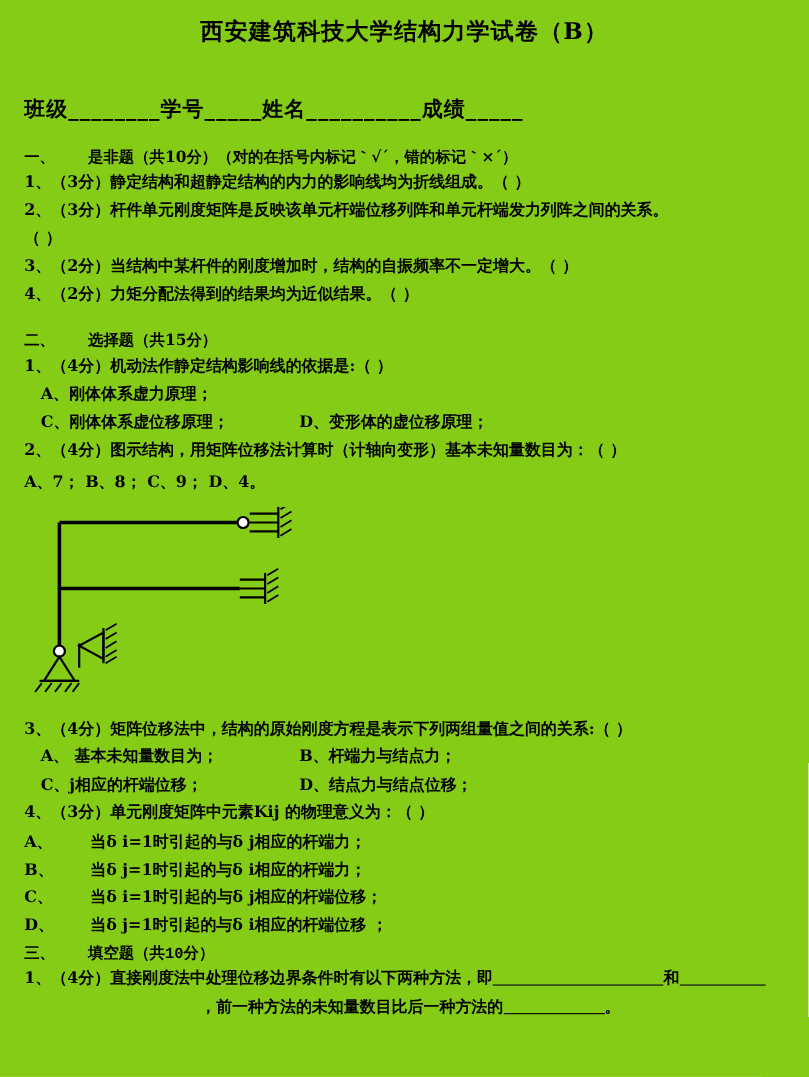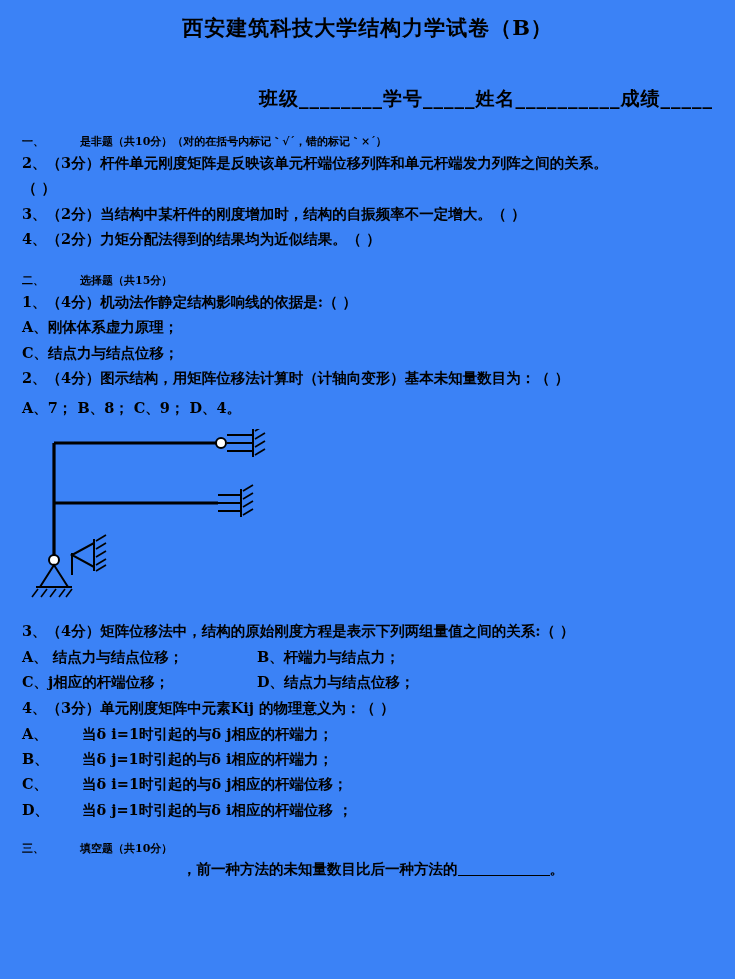--- a/index.html
+++ b/index.html
@@ -9,44 +9,44 @@
   }
   body {
     font-family: "Liberation Serif", "DejaVu Serif", serif;
     color: #000000;
   }
   .page {
     position: relative;
     width: 735px;
     height: 979px;
     overflow: hidden;
-    background: #3b82f6;
+    background: #84cc16;
     box-sizing: border-box;
     padding: 0 22px;
   }
   .doc-title {
     text-align: center;
     font-weight: bold;
     font-size: 21px;
     letter-spacing: 1px;
     margin-top: 14px;
     margin-bottom: 0;
     font-family: "DejaVu Serif", "Liberation Serif", serif;
   }
   .info-line {
-    text-align: right;
+    text-align: left;
     font-weight: bold;
     font-size: 19px;
     margin-top: 44px;
     letter-spacing: 1px;
     font-family: "DejaVu Serif", "Liberation Serif", serif;
   }
   .section-head {
     font-weight: bold;
-    font-size: 11px;
+    font-size: 14px;
     margin-top: 22px;
     margin-bottom: 2px;
     font-family: "DejaVu Serif", "Liberation Serif", serif;
   }
   .section-head .num {
     display: inline-block;
     min-width: 58px;
   }
   .q {
     font-weight: bold;
@@ -59,21 +59,21 @@
     margin-top: 0;
   }
   .opt-row {
     font-weight: bold;
     font-size: 14.5px;
     line-height: 1.55;
     margin: 3px 0;
     font-family: "DejaVu Serif", "Liberation Serif", serif;
     display: flex;
   }
-  .opt-row .c1 { width: 235px; flex: 0 0 235px; }
+  .opt-row .c1 { width: 235px; flex: 0 0 235px; margin-left: 15px; }
   .opt-row .c2 { flex: 1 1 auto; }
   .opt-inline {
     font-weight: bold;
     font-size: 14.5px;
     line-height: 1.55;
     margin: 7px 0;
     font-family: "DejaVu Serif", "Liberation Serif", serif;
   }
   .sub-opt {
     font-weight: bold;
@@ -102,34 +102,36 @@
 
 <div class="page">
 
   <div class="doc-title">西安建筑科技大学结构力学试卷（B）</div>
 
   <div class="info-line">班级________学号_____姓名__________成绩_____</div>
 
   <div class="section-head">
     <span class="num">一、</span><span>是非题（共10分）（对的在括号内标记｀√´，错的标记｀×´）</span>
   </div>
+  <div class="q">1、（3分）静定结构和超静定结构的内力的影响线均为折线组成。（   ）</div>
   <div class="q">2、（3分）杆件单元刚度矩阵是反映该单元杆端位移列阵和单元杆端发力列阵之间的关系。</div>
   <div class="q cont">（   ）</div>
   <div class="q">3、（2分）当结构中某杆件的刚度增加时，结构的自振频率不一定增大。（   ）</div>
   <div class="q">4、（2分）力矩分配法得到的结果均为近似结果。（   ）</div>
 
   <div class="section-head">
     <span class="num">二、</span><span>选择题（共15分）</span>
   </div>
   <div class="q">1、（4分）机动法作静定结构影响线的依据是:（   ）</div>
   <div class="opt-row">
     <span class="c1">A、刚体体系虚力原理；</span>
   </div>
   <div class="opt-row">
-    <span class="c1">C、结点力与结点位移；</span>
+    <span class="c1">C、刚体体系虚位移原理；</span>
+    <span class="c2">D、变形体的虚位移原理；</span>
   </div>
 
   <div class="q">2、（4分）图示结构，用矩阵位移法计算时（计轴向变形）基本未知量数目为：（   ）</div>
   <div class="opt-inline">A、7；    B、8；    C、9；    D、4。</div>
 
   <div class="figure">
     <svg width="300" height="185" viewBox="0 0 300 185" xmlns="http://www.w3.org/2000/svg">
 
       <line x1="32" y1="14" x2="32" y2="126" stroke="#000" stroke-width="3.2"></line>
 
@@ -173,21 +175,21 @@
       <line x1="74" y1="112" x2="84" y2="106" stroke="#000" stroke-width="1.6"></line>
       <line x1="74" y1="120" x2="84" y2="114" stroke="#000" stroke-width="1.6"></line>
       <line x1="74" y1="128" x2="84" y2="122" stroke="#000" stroke-width="1.6"></line>
       <line x1="74" y1="136" x2="84" y2="130" stroke="#000" stroke-width="1.6"></line>
       <line x1="74" y1="142" x2="84" y2="136" stroke="#000" stroke-width="1.6"></line>
     </svg>
   </div>
 
   <div class="q">3、（4分）矩阵位移法中，结构的原始刚度方程是表示下列两组量值之间的关系:（   ）</div>
   <div class="opt-row">
-    <span class="c1">A、 结点力与结点位移；</span>
+    <span class="c1">A、 基本未知量数目为；</span>
     <span class="c2">B、杆端力与结点力；</span>
   </div>
   <div class="opt-row">
     <span class="c1">C、j相应的杆端位移；</span>
     <span class="c2">D、结点力与结点位移；</span>
   </div>
 
   <div class="q">4、（3分）单元刚度矩阵中元素Kij 的物理意义为：（   ）</div>
   <div class="sub-opt">
     <span class="lab">A、</span>
@@ -199,20 +201,23 @@
   </div>
   <div class="sub-opt">
     <span class="lab">C、</span>
     <span class="txt">当δ i=1时引起的与δ j相应的杆端位移；</span>
   </div>
   <div class="sub-opt">
     <span class="lab">D、</span>
     <span class="txt">当δ j=1时引起的与δ i相应的杆端位移  ；</span>
   </div>
 
-  <div class="section-head" style="margin-top:20px;">
+  <div class="section-head" style="margin-top:6px;font-family:Liberation Mono, monospace;">
     <span class="num">三、</span><span>填空题（共10分）</span>
+  </div>
+  <div class="q">
+    <span>1、（4分）直接刚度法中处理位移边界条件时有以下两种方法，即</span><span class="fill-blank" style="width:155px;"></span><span>和</span><span class="fill-blank" style="width:78px;"></span>
   </div>
   <div class="q cont" style="padding-left:160px;">
     <span>，前一种方法的未知量数目比后一种方法的</span><span class="fill-blank" style="width:92px;"></span><span>。</span>
   </div>
 
 </div>
 
 </body></html>

